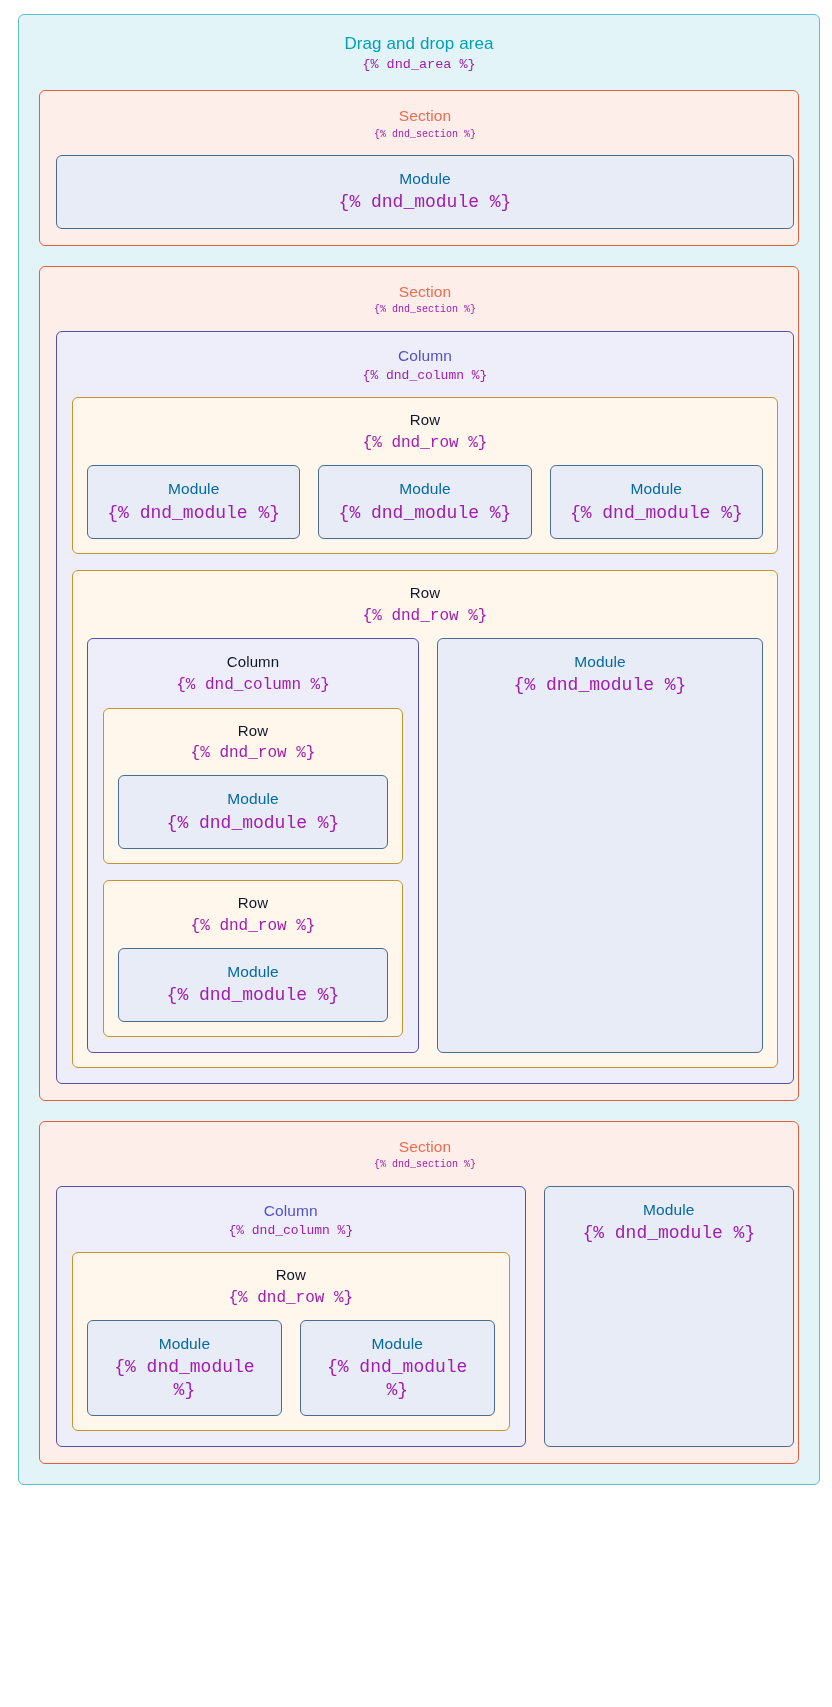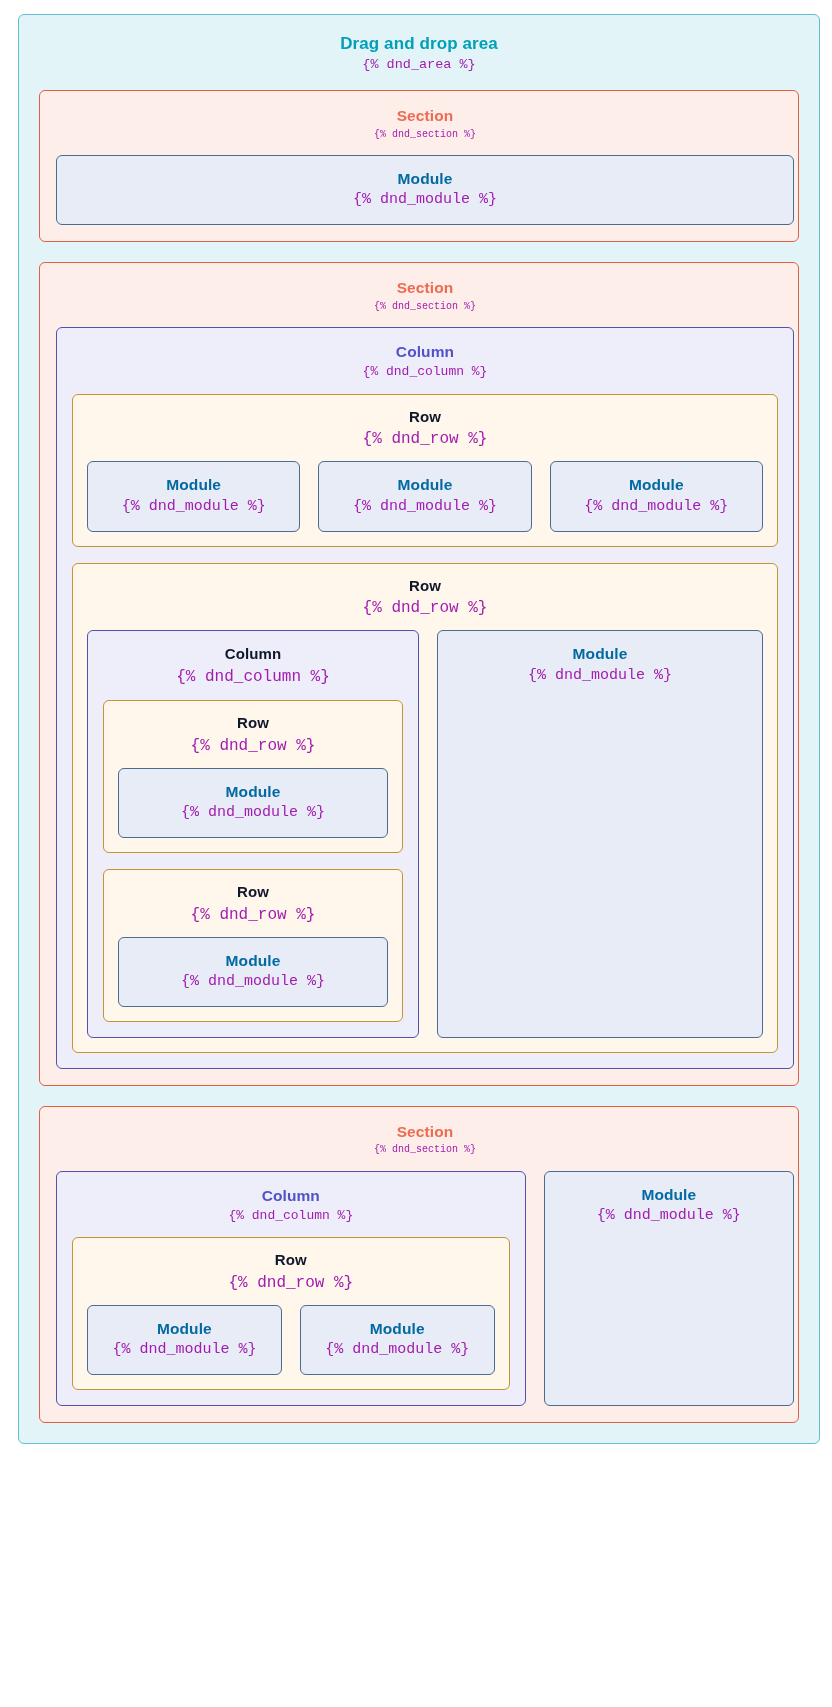--- a/index.html
+++ b/index.html
@@ -21,21 +21,21 @@
     border-radius: 6px;
     border-style: solid;
     border-width: 1.5px;
     position: relative;
   }
   .box-head {
     text-align: center;
     line-height: 1.25;
   }
   .box-title {
-    font-weight: bold;
+    font-weight: normal;
     letter-spacing: 0.1px;
     display: block;
   }
   .box-code {
     font-family: "Liberation Mono", "DejaVu Sans Mono", monospace;
     color: #a21caf;
     display: block;
     margin-top: 3px;
   }
 
@@ -82,21 +82,21 @@
   .row .box-title { color: #0f172a; font-size: 15px; }
   .row .box-code  { font-size: 16px; }
 
   
   .module {
     border-color: #4a6c91;
     background: #e7ecf6;
     padding: 13px 12px 14px 12px;
   }
   .module .box-title { color: #0369a1; font-size: 15.5px; }
-  .module .box-code  { font-size: 15px; }
+  .module .box-code  { font-size: 18px; }
 
   
   .hstack { display: flex; gap: 18px; align-items: stretch; }
   .flex1  { flex: 1 1 0; min-width: 0; }
 
   .stack-gap-sm { display: flex; flex-direction: column; gap: 16px; }
 
   
   .sec1-module { min-height: 58px; display: flex; flex-direction: column; justify-content: center; }
 

